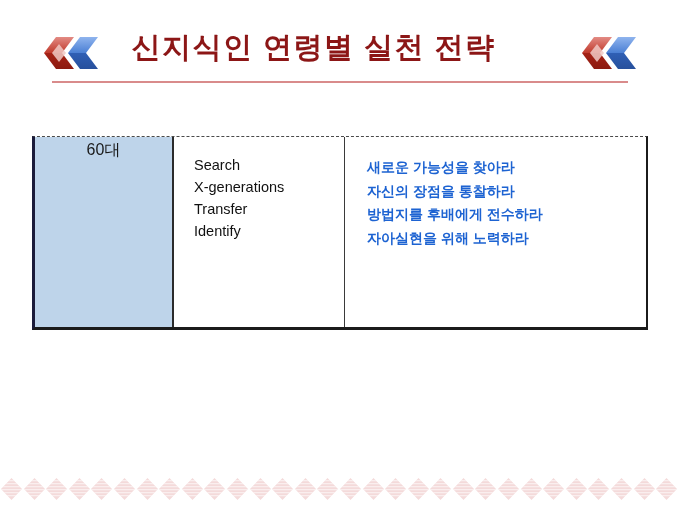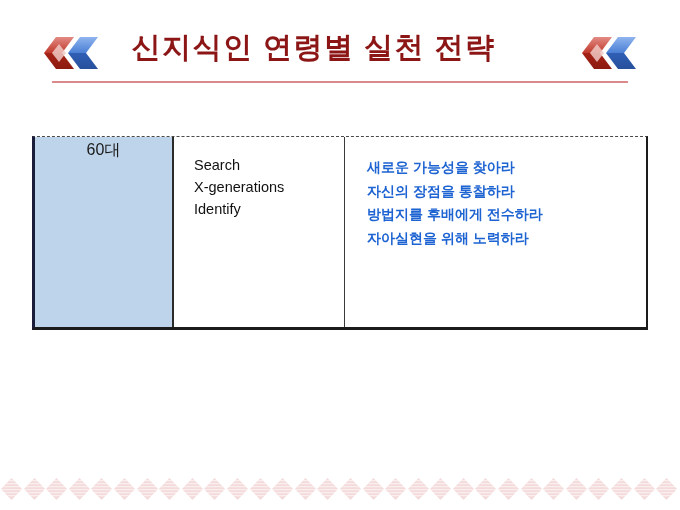--- a/index.html
+++ b/index.html
@@ -183,20 +183,21 @@
 
 <div id="content-table">
 
   <div id="age-cell">
     <span class="age-main">60대</span>
   </div>
 
   <div id="acronym-cell">
     <div class="acronym-item">Search</div>
     <div class="acronym-item">X-generations</div>
+    <div class="acronym-item">Transfer</div>
     <div class="acronym-item">Identify</div>
   </div>
 
   <div id="strategy-cell">
     <div class="strategy-item">새로운 가능성을 찾아라</div>
     <div class="strategy-item">자신의 장점을 통찰하라</div>
     <div class="strategy-item">방법지를 후배에게 전수하라</div>
     <div class="strategy-item">자아실현을 위해 노력하라</div>
   </div>
 </div>

